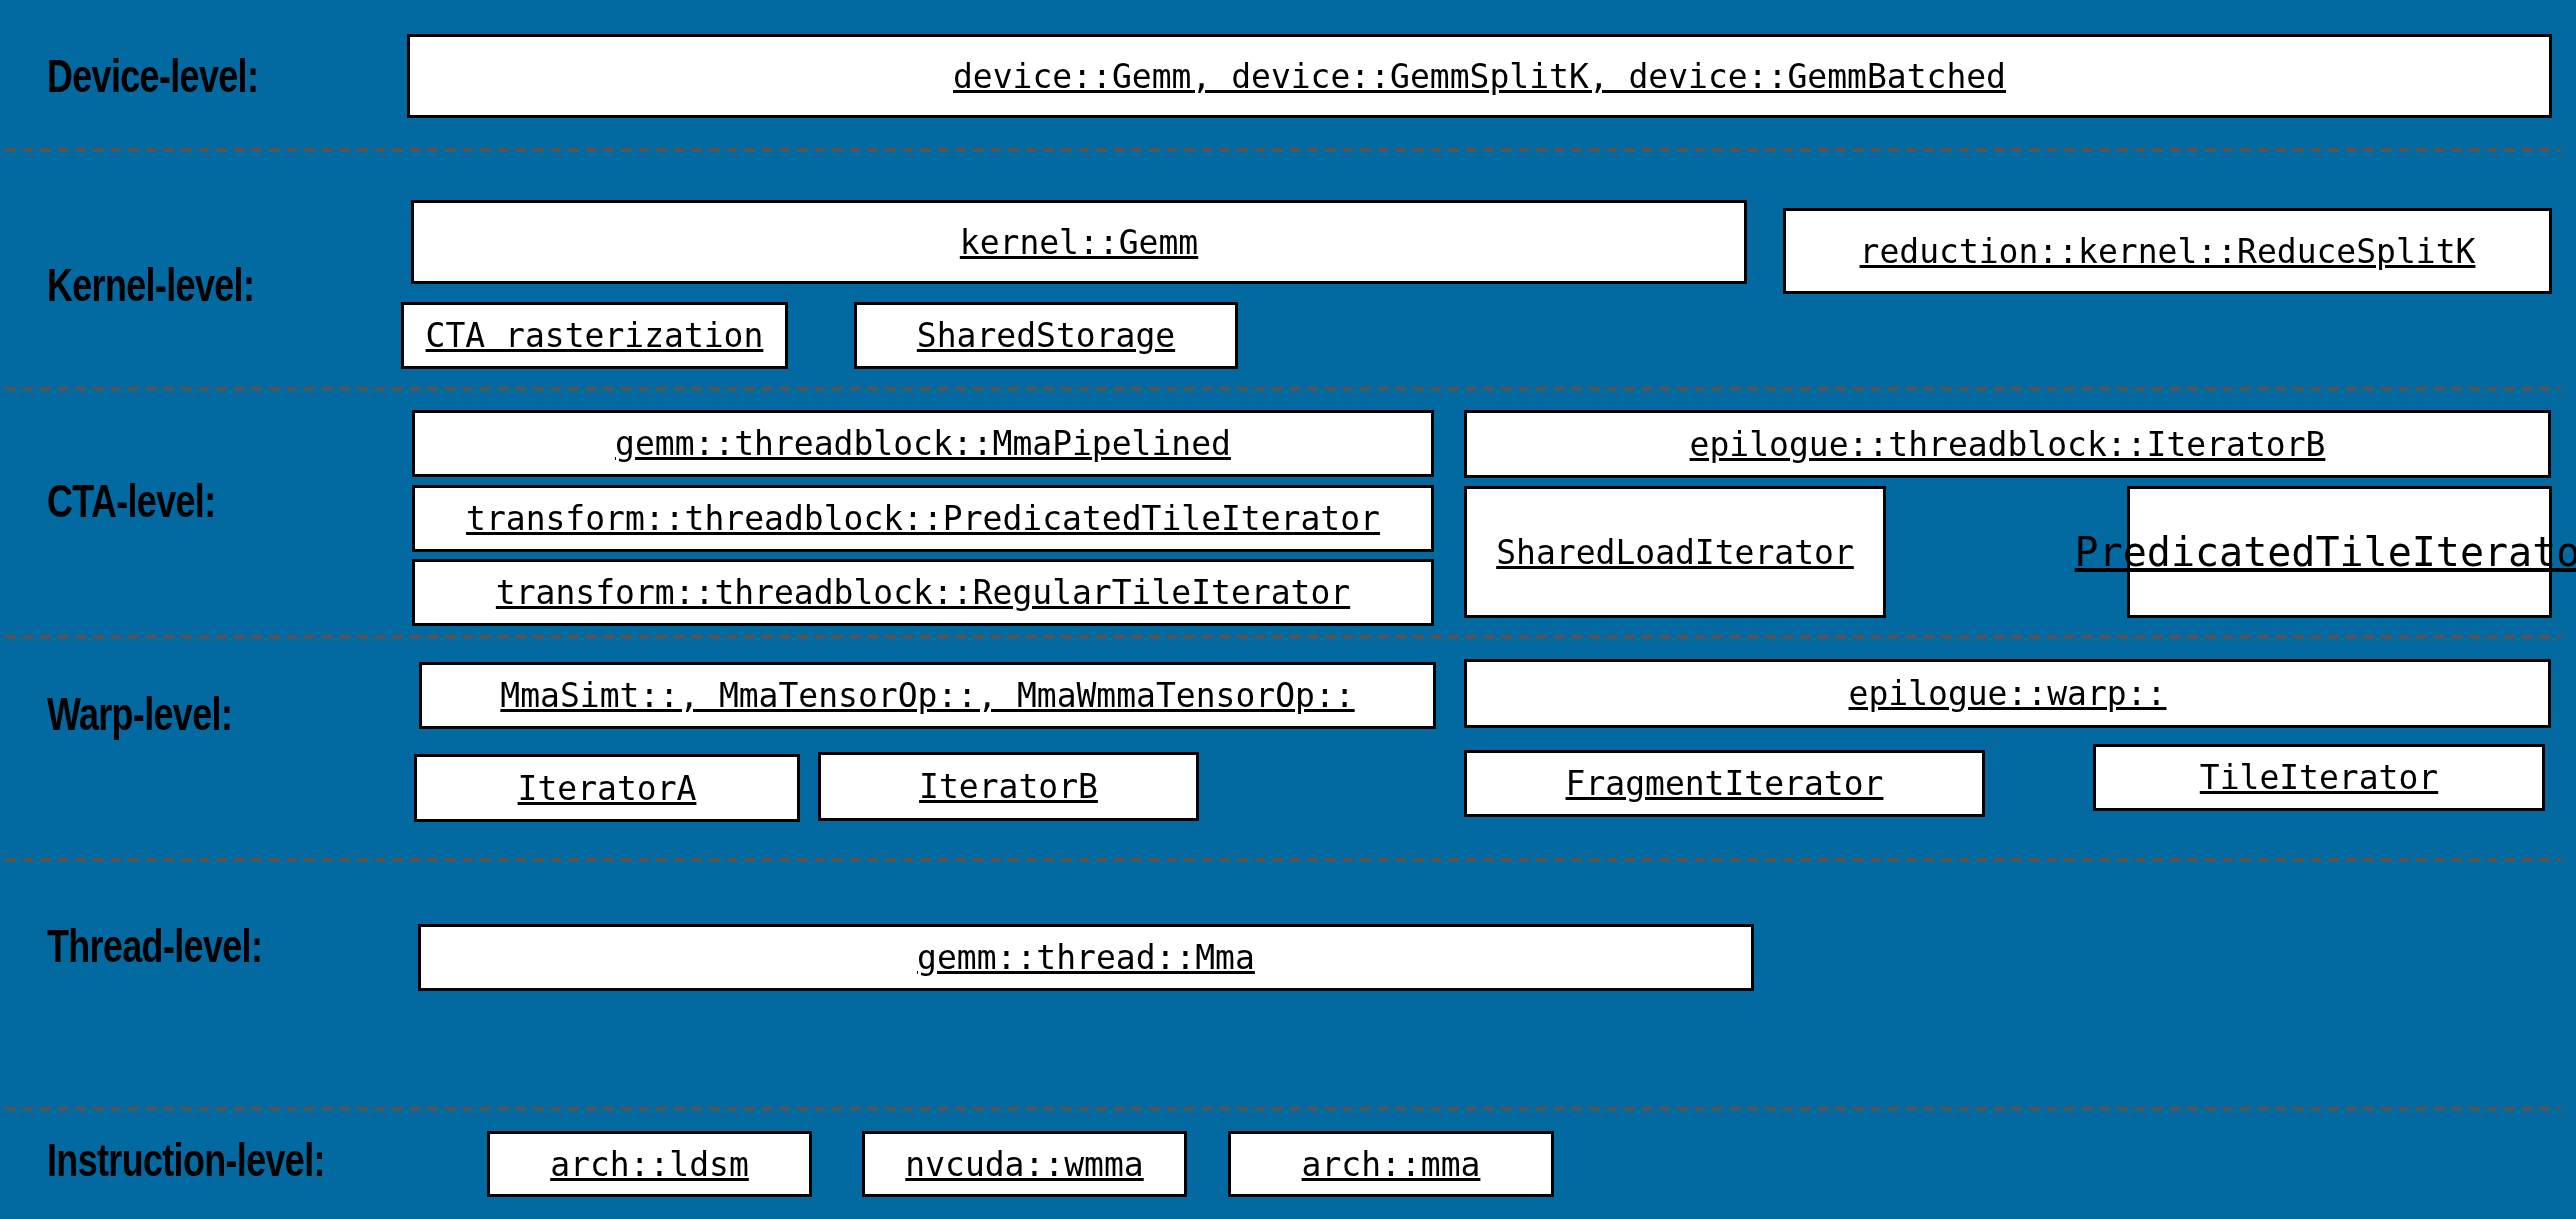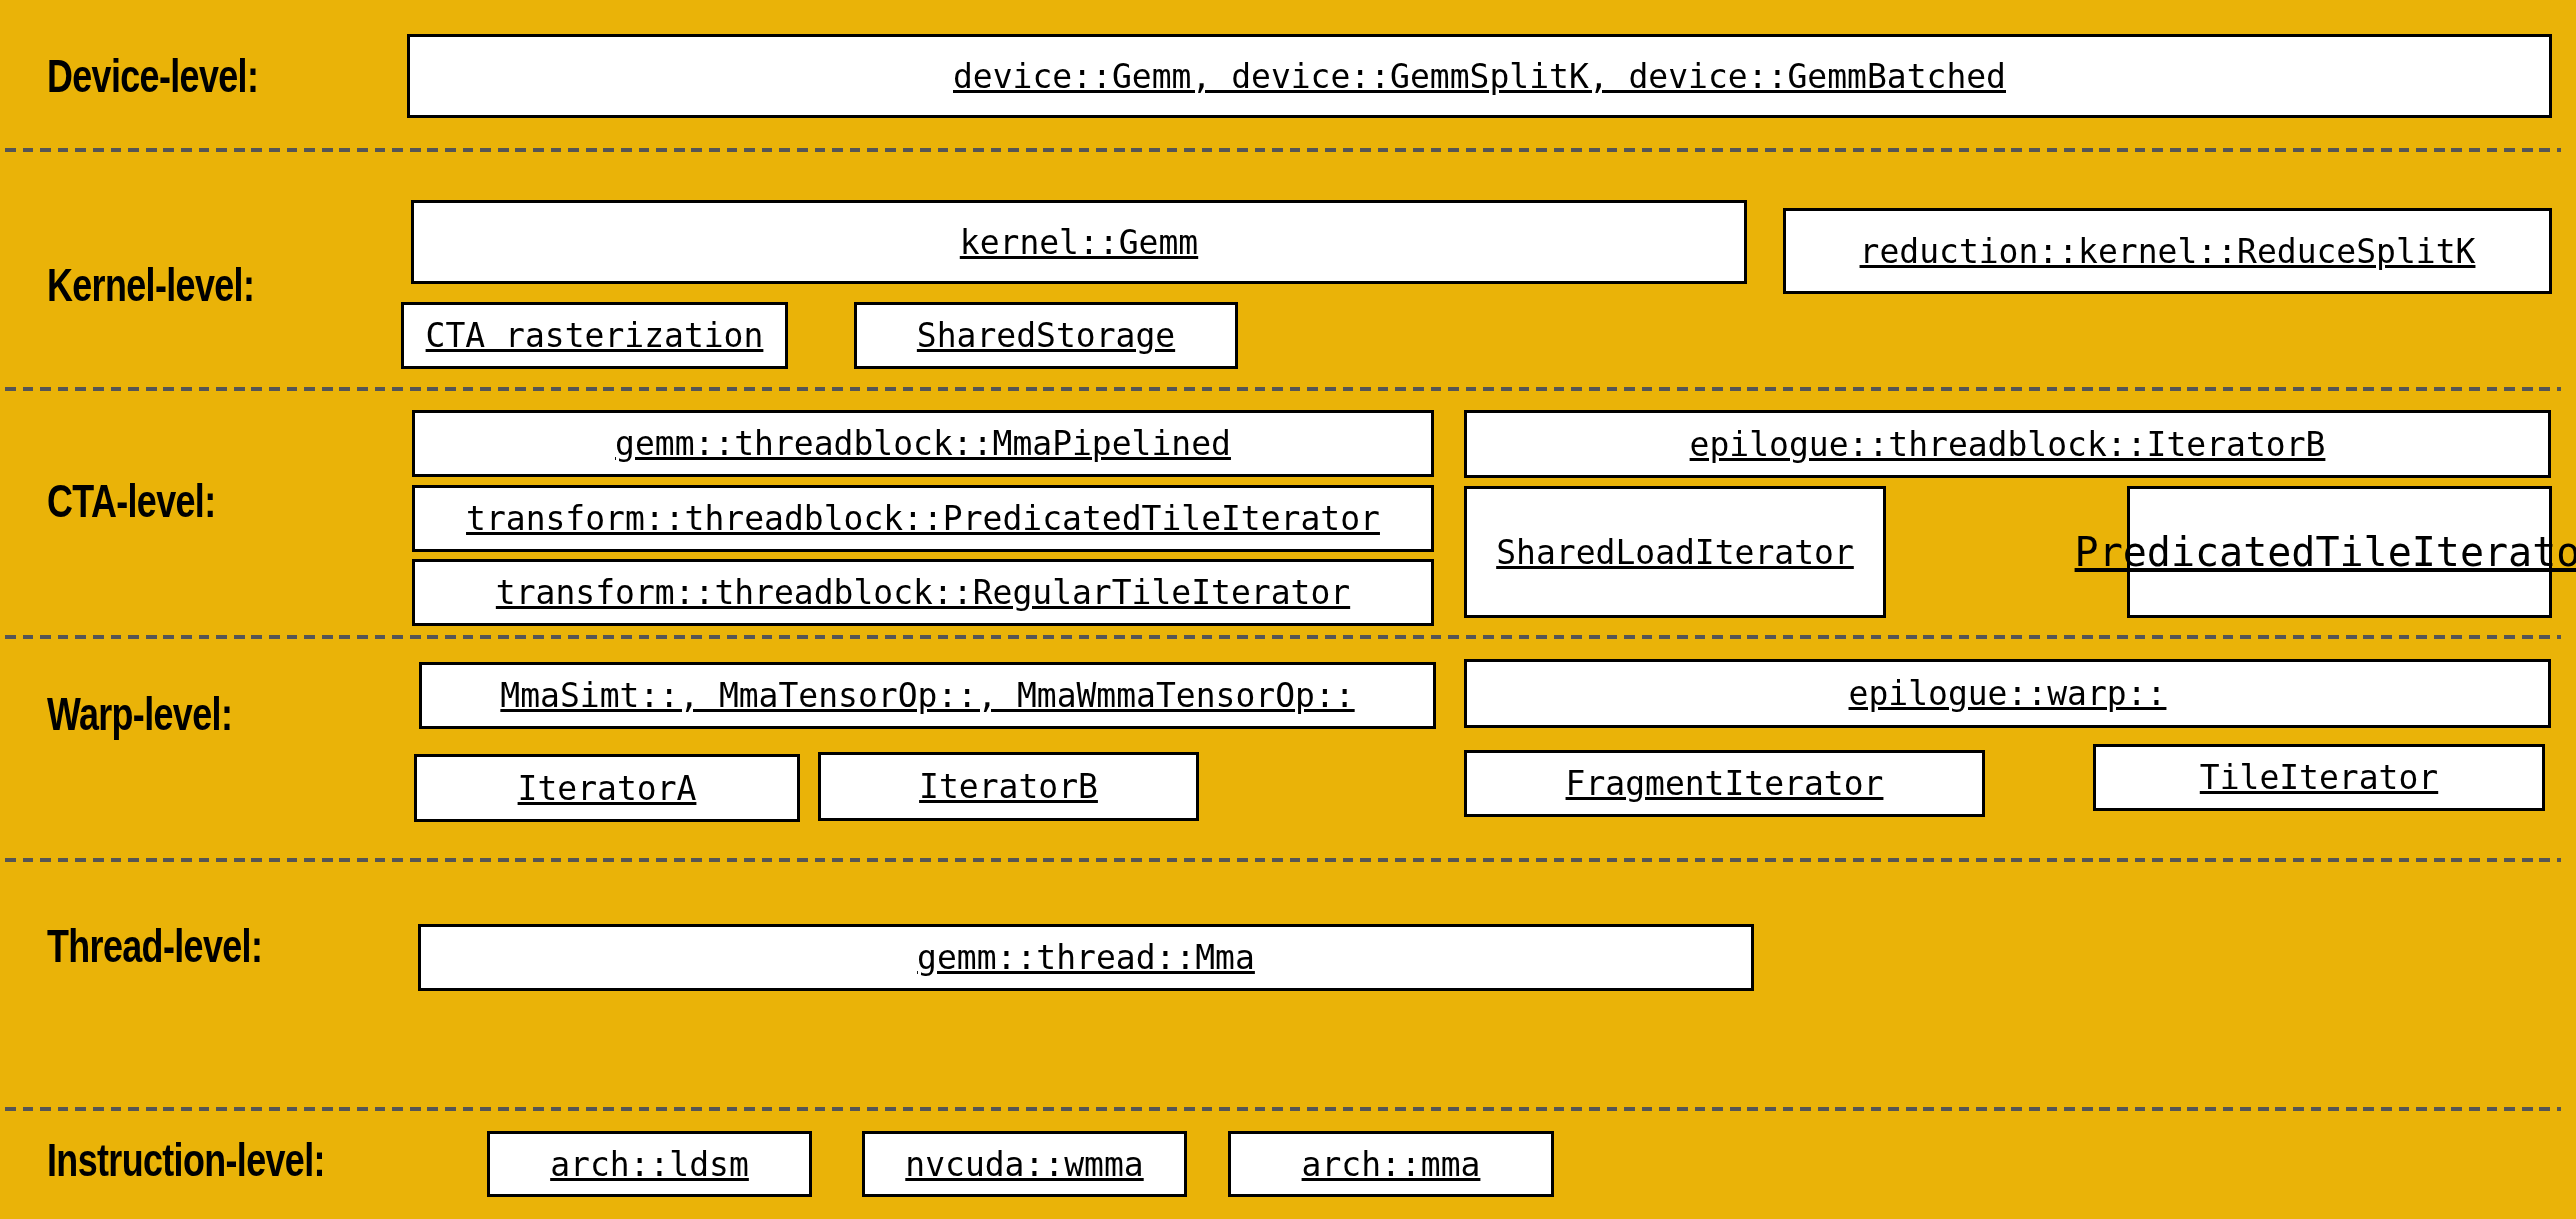--- a/index.html
+++ b/index.html
@@ -4,21 +4,21 @@
 <style>
   html, body {
     margin: 0;
     padding: 0;
     background: #ffffff;
   }
   .canvas {
     position: relative;
     width: 2576px;
     height: 1219px;
-    background: #eab308;
+    background: #0369a1;
     overflow: hidden;
     font-family: "DejaVu Sans Mono", "Liberation Mono", monospace;
   }
   .row-label {
     position: absolute;
     left: 47px;
     height: 64px;
     line-height: 64px;
     font-family: "Liberation Sans", sans-serif;
     font-weight: bold;

